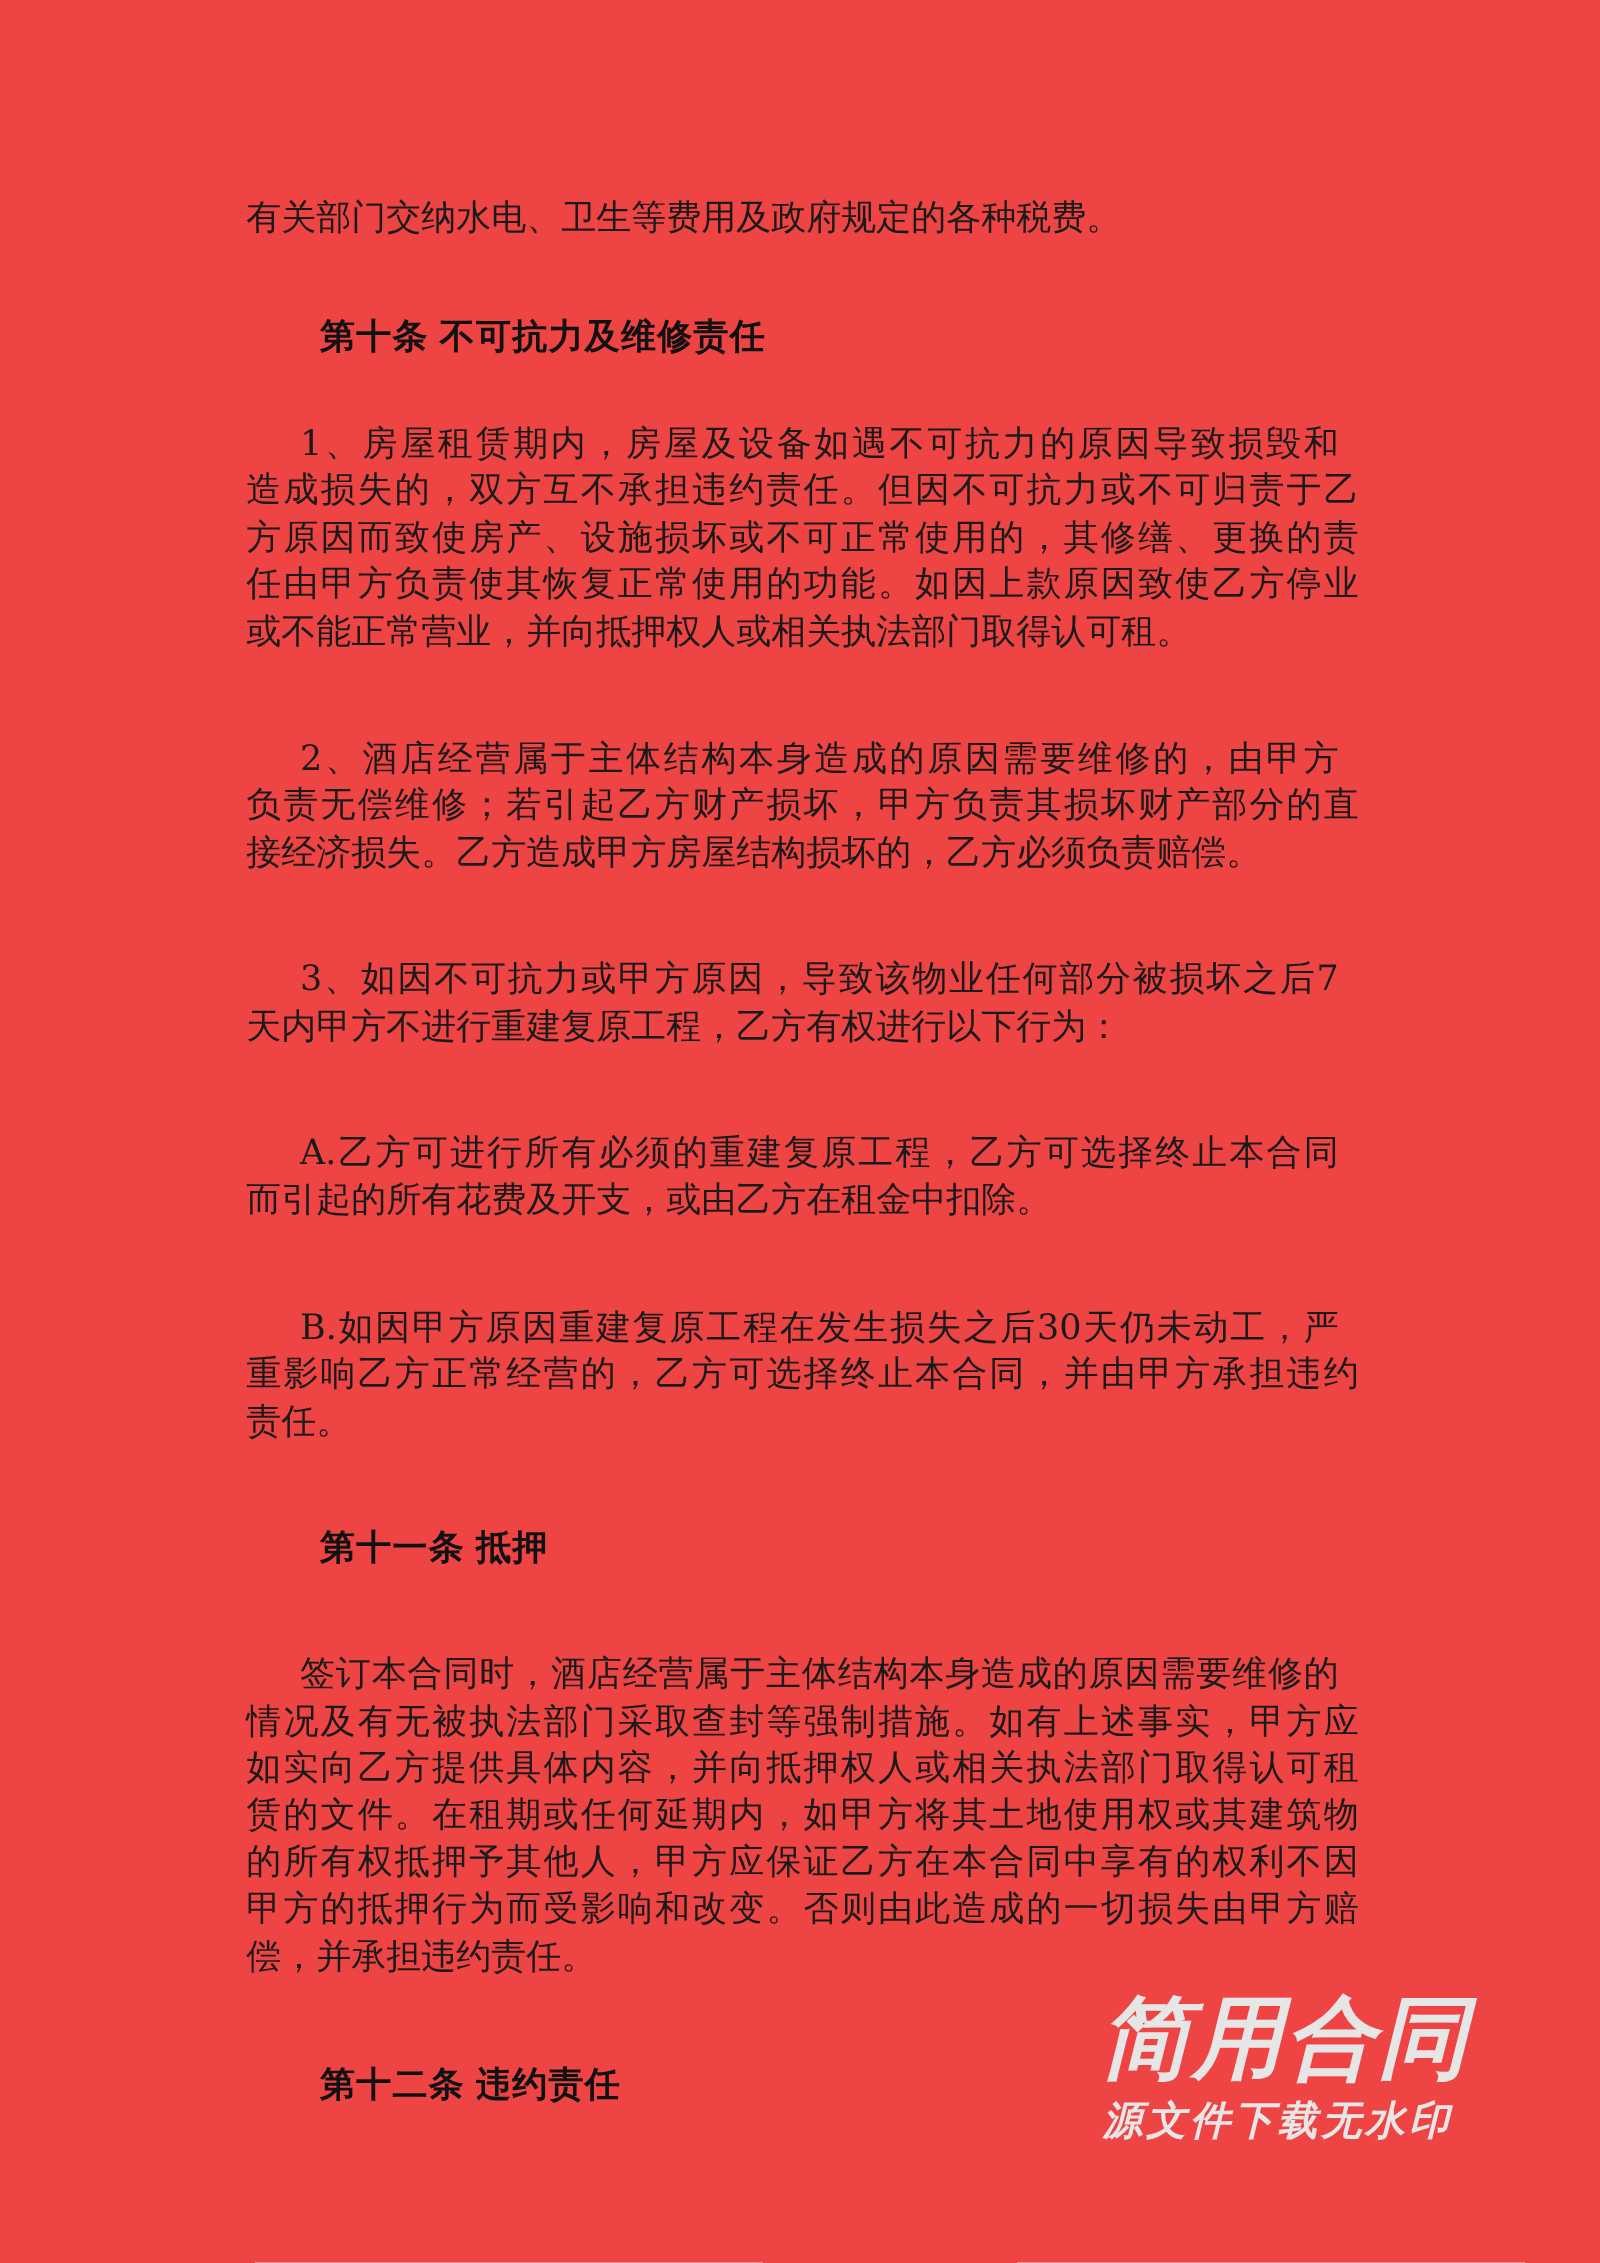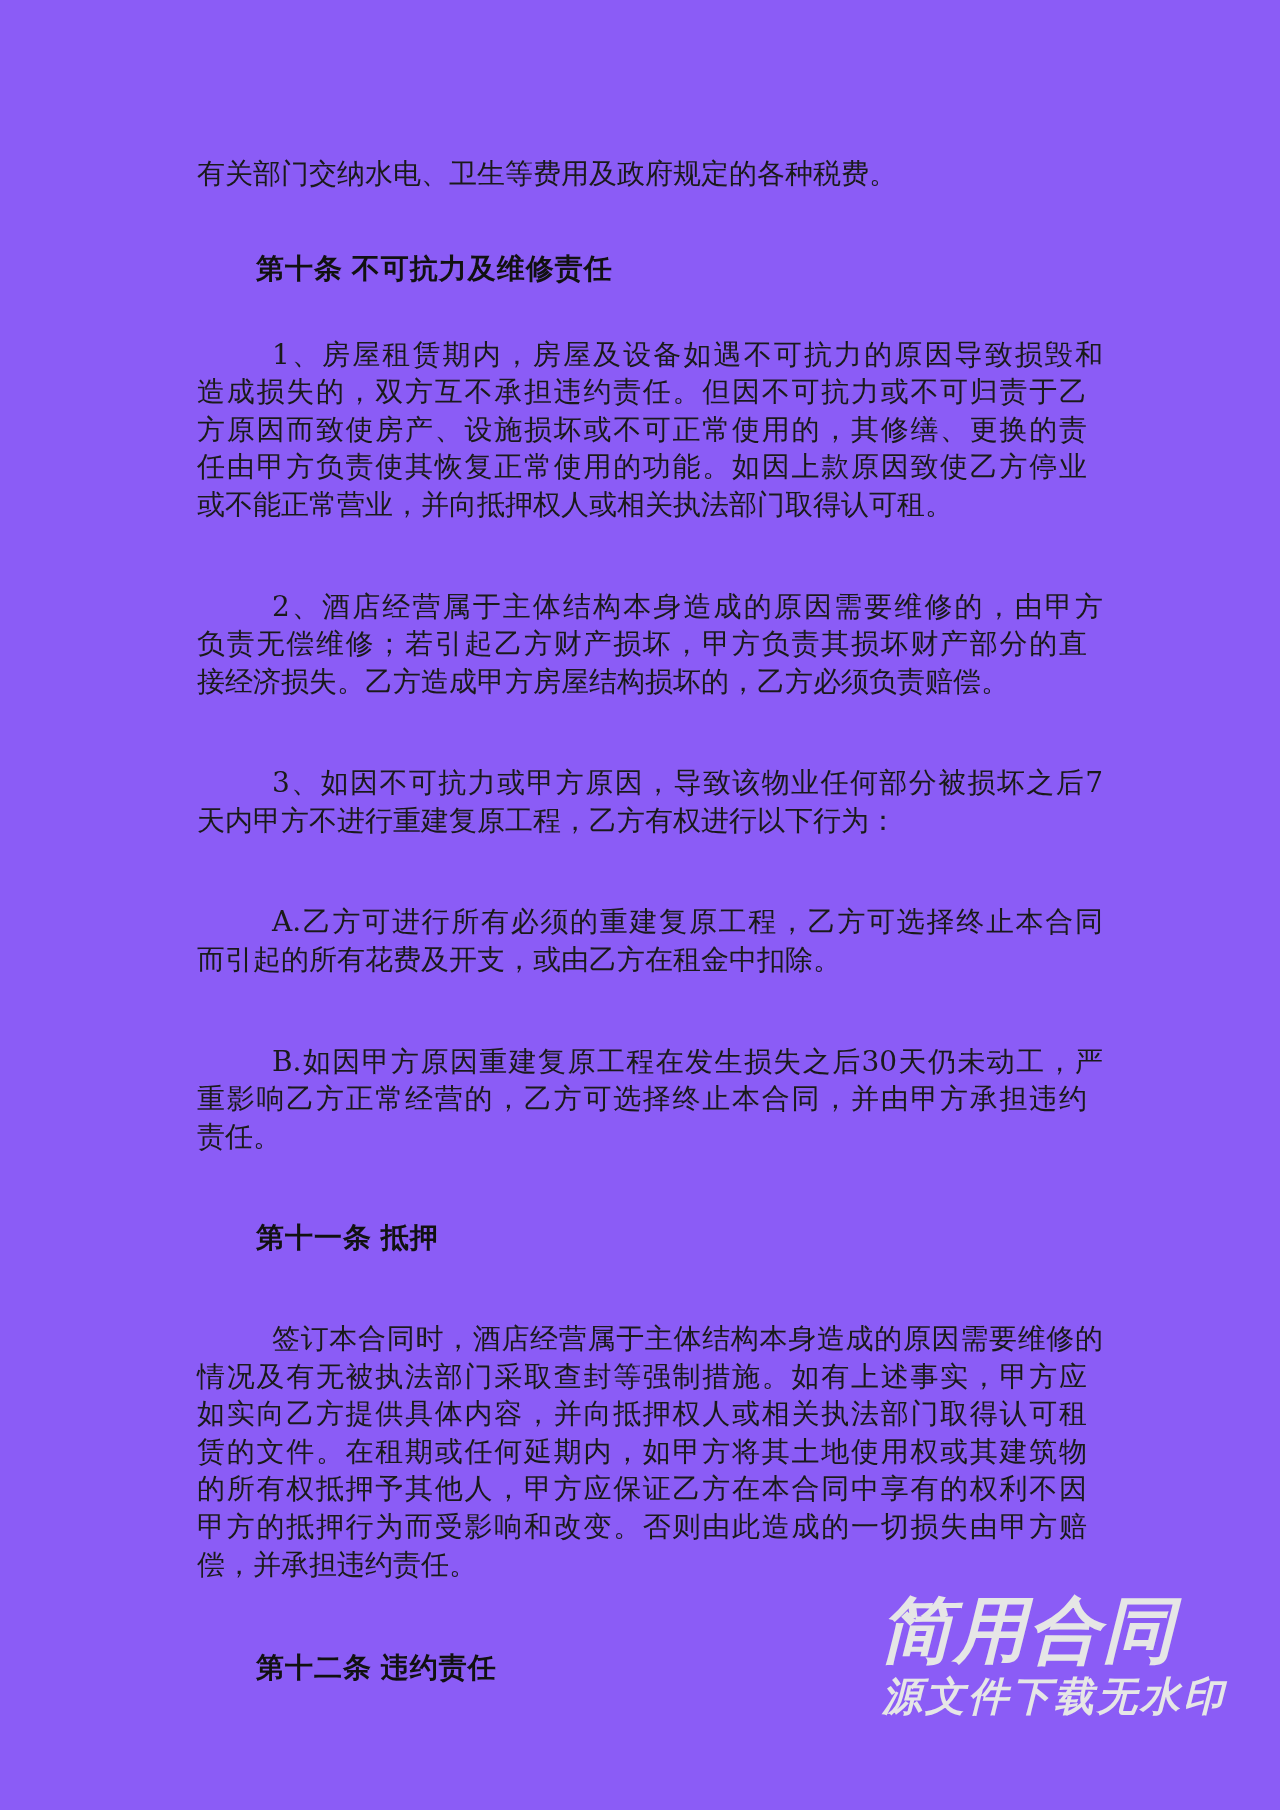--- a/index.html
+++ b/index.html
@@ -12,39 +12,39 @@
       height: 1810px;
       position: relative;
       overflow: hidden;
       font-family: "DejaVu Serif", "Liberation Serif", serif;
       color: #1a1a1a;
     }
     .page {
       position: absolute;
       left: 0; top: 0;
       width: 1280px; height: 1810px;
-      background: #8b5cf6;
+      background: #ef4444;
     }
     .line {
       position: absolute;
       left: 197px;
       width: 890px;
       height: 38px;
       line-height: 38px;
       font-size: 28px;
       white-space: nowrap;
       text-align: justify;
       text-align-last: justify;
       letter-spacing: 0px;
     }
     .line.last {
       text-align-last: left;
     }
     .line.indent {
-      left: 272px;
+      left: 240px;
       width: 831px;
     }
     .heading {
       position: absolute;
       left: 256px;
       height: 38px;
       line-height: 38px;
       font-size: 28px;
       font-weight: bold;
       font-family: Liberation Sans, sans-serif;
@@ -65,21 +65,21 @@
     .wm-main {
       left: 880px;
       top: 1590px;
       font-size: 72px;
       letter-spacing: 2px;
       line-height: 80px;
     }
     .wm-sub {
       left: 882px;
       top: 1676px;
-      font-size: 40px;
+      font-size: 32px;
       letter-spacing: 3px;
       line-height: 40px;
     }
   </style>
 </head>
 <body>
 
 <div class="page">
 
   <div class="line last" style="top:155px">有关部门交纳水电、卫生等费用及政府规定的各种税费。</div>

